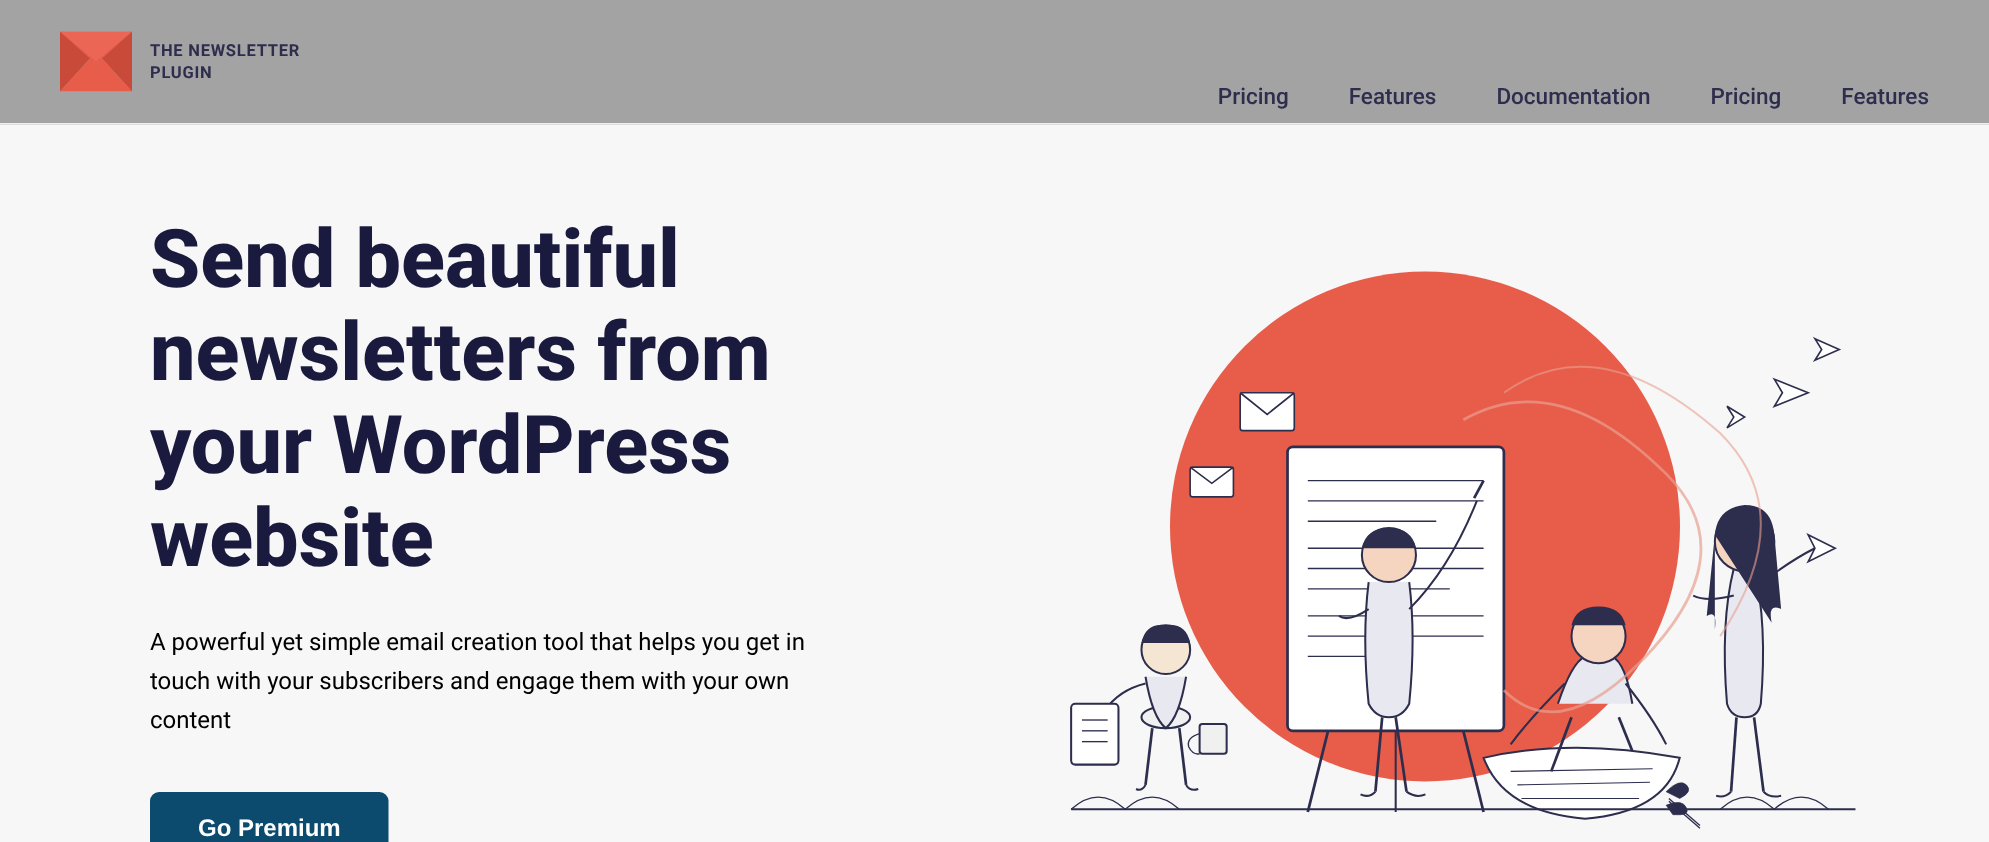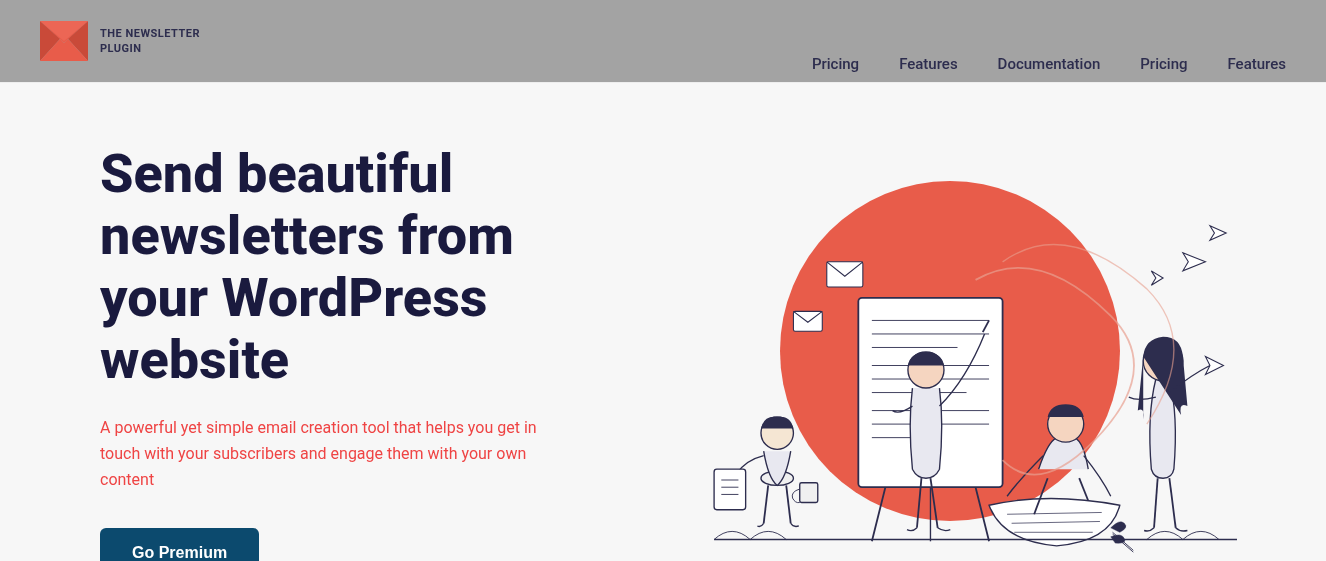--- a/index.html
+++ b/index.html
@@ -90,21 +90,21 @@
     .hero-title {
       font-size: 54px;
       font-weight: 800;
       color: #1a1a3e;
       line-height: 1.15;
       margin-bottom: 24px;
     }
 
     .hero-subtitle {
       font-size: 16px;
-      color: #ef4444;
+      color: #000000;
       line-height: 1.6;
       margin-bottom: 36px;
       max-width: 460px;
     }
 
     .go-premium-btn {
       background: #0c4a6e;
       color: #fff;
       border: none;
       padding: 16px 32px;

